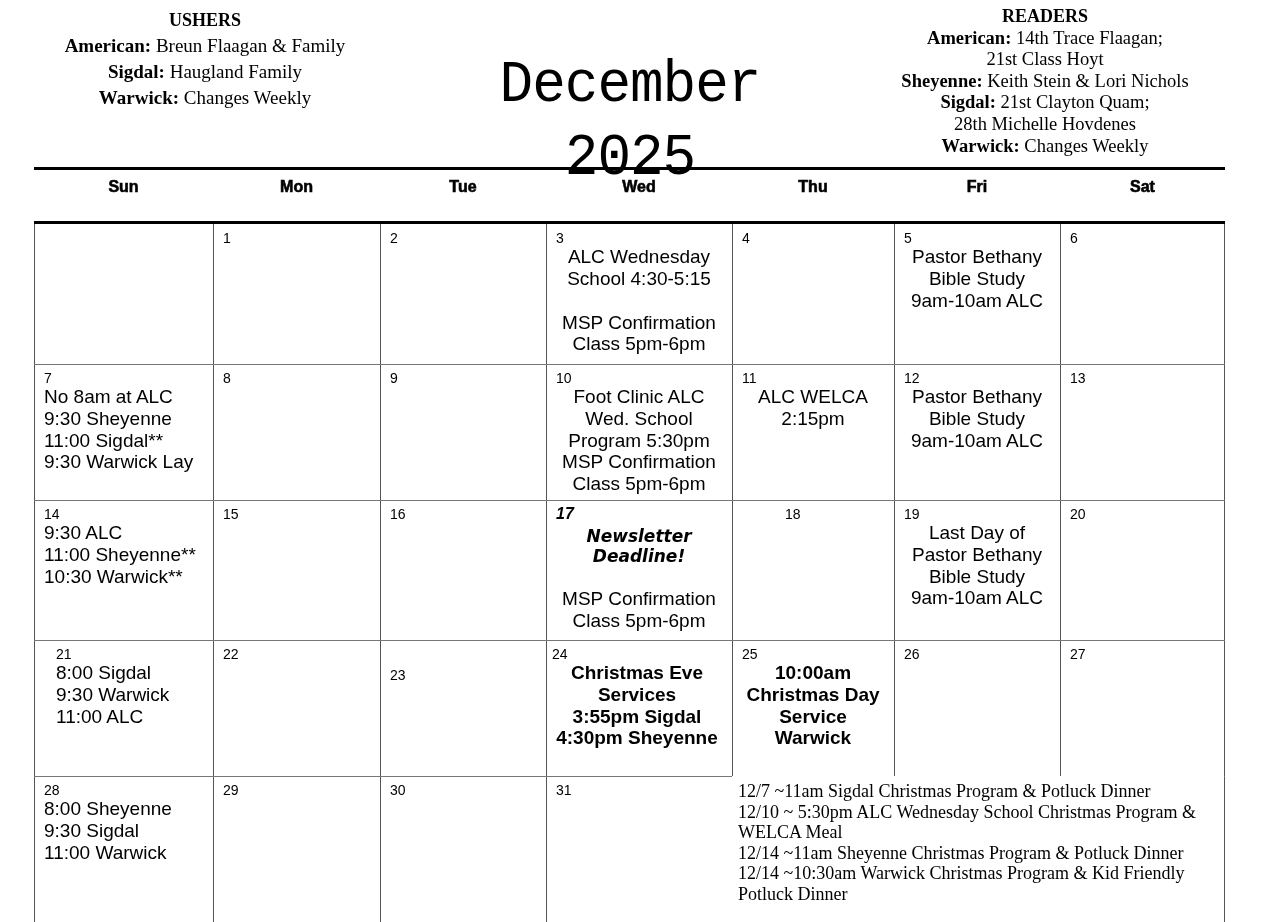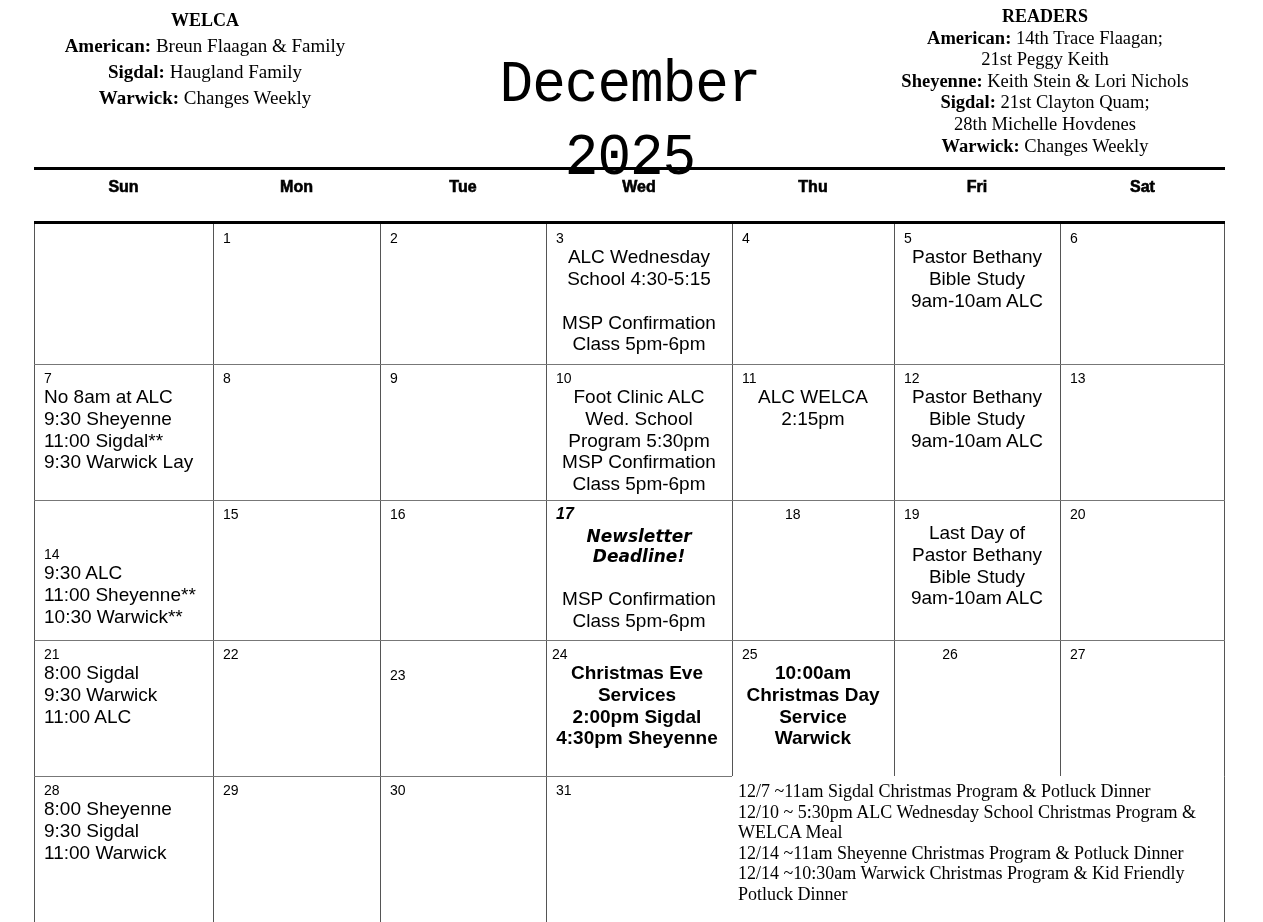--- a/index.html
+++ b/index.html
@@ -35,32 +35,32 @@
   .italic-num { font-style:italic; font-weight:bold; font-size:16px; }
   .deadline { font-family:"DejaVu Sans", sans-serif; font-style:italic; font-weight:bold; font-size:17px; line-height:20px; text-align:center; margin-left:-10px; }
 
   #notes { position:absolute; left:698px; top:609px; width:492px; height:146px; background:#fff; box-sizing:border-box;
     padding:5px 6px 0 6px; font-family:"Liberation Serif", serif; font-size:18px; line-height:20.5px; }
 </style>
 </head>
 <body>
 
 <div id="ushers" class="panel">
-  <div class="ttl">WELCA</div>
+  <div class="ttl">USHERS</div>
   <div><b>American:</b> <span>Breun Flaagan &amp; Family</span></div>
   <div><b>Sigdal:</b> <span>Haugland Family</span></div>
   <div><b>Warwick:</b> <span>Changes Weekly</span></div>
 </div>
 
 <div id="month-title">December 2025</div>
 
 <div id="readers" class="panel">
   <div class="ttl">READERS</div>
   <div><b>American:</b> <span>14th Trace Flaagan;</span></div>
-  <div>21st Peggy Keith</div>
+  <div>21st Class Hoyt</div>
   <div><b>Sheyenne:</b> <span>Keith Stein &amp; Lori Nichols</span></div>
   <div><b>Sigdal:</b> <span>21st Clayton Quam;</span></div>
   <div>28th Michelle Hovdenes</div>
   <div><b>Warwick:</b> <span>Changes Weekly</span></div>
 </div>
 
 <div id="calendar">
   <div class="thick" id="line-top"></div>
   <div class="thick" id="line-mid"></div>
 
@@ -143,21 +143,21 @@
   <div class="cell" style="left:860px;top:197px;width:166px;height:136px;">
     <span class="num">12</span>
     <div class="ev center">Pastor Bethany</div>
     <div class="ev center">Bible Study</div>
     <div class="ev center">9am-10am ALC</div>
   </div>
   <div class="cell" style="left:1026px;top:197px;width:165px;height:136px;">
     <span class="num">13</span>
   </div>
 
-  <div class="cell" style="left:0;top:333px;width:179px;height:140px;margin-top:40px;">
+  <div class="cell" style="left:0;top:333px;width:179px;height:140px;">
     <span class="num">14</span>
     <div class="ev left">9:30 ALC</div>
     <div class="ev left">11:00 Sheyenne**</div>
     <div class="ev left">10:30 Warwick**</div>
   </div>
   <div class="cell" style="left:179px;top:333px;width:167px;height:140px;">
     <span class="num">15</span>
   </div>
   <div class="cell" style="left:346px;top:333px;width:166px;height:140px;">
     <span class="num">16</span>
@@ -178,47 +178,47 @@
     <span class="num">19</span>
     <div class="ev center">Last Day of</div>
     <div class="ev center">Pastor Bethany</div>
     <div class="ev center">Bible Study</div>
     <div class="ev center">9am-10am ALC</div>
   </div>
   <div class="cell" style="left:1026px;top:333px;width:165px;height:140px;">
     <span class="num">20</span>
   </div>
 
-  <div class="cell" style="left:0;top:473px;width:179px;height:136px;">
+  <div class="cell" style="left:12px;top:473px;width:179px;height:136px;">
     <span class="num">21</span>
     <div class="ev left">8:00 Sigdal</div>
     <div class="ev left">9:30 Warwick</div>
     <div class="ev left">11:00 ALC</div>
   </div>
   <div class="cell" style="left:179px;top:473px;width:167px;height:136px;">
     <span class="num">22</span>
   </div>
   <div class="cell" style="left:346px;top:486px;width:166px;height:136px;margin-top:8px;">
     <span class="num">23</span>
   </div>
   <div class="cell" style="left:512px;top:473px;width:186px;height:136px;padding-left:6px;">
     <span class="num">24</span>
     <div class="ev center bold">Christmas Eve</div>
     <div class="ev center bold">Services</div>
-    <div class="ev center bold">2:00pm Sigdal</div>
+    <div class="ev center bold">3:55pm Sigdal</div>
     <div class="ev center bold">4:30pm Sheyenne</div>
   </div>
   <div class="cell" style="left:698px;top:473px;width:162px;height:136px;">
     <span class="num">25</span>
     <div class="ev center bold">10:00am</div>
     <div class="ev center bold">Christmas Day</div>
     <div class="ev center bold">Service</div>
     <div class="ev center bold">Warwick</div>
   </div>
-  <div class="cell" style="left:828px;top:473px;width:166px;height:136px;text-align:center;">
+  <div class="cell" style="left:860px;top:473px;width:166px;height:136px;">
     <span class="num">26</span>
   </div>
   <div class="cell" style="left:1026px;top:473px;width:165px;height:136px;">
     <span class="num">27</span>
   </div>
 
   <div class="cell" style="left:0;top:609px;width:179px;height:146px;">
     <span class="num">28</span>
     <div class="ev left">8:00 Sheyenne</div>
     <div class="ev left">9:30 Sigdal</div>

